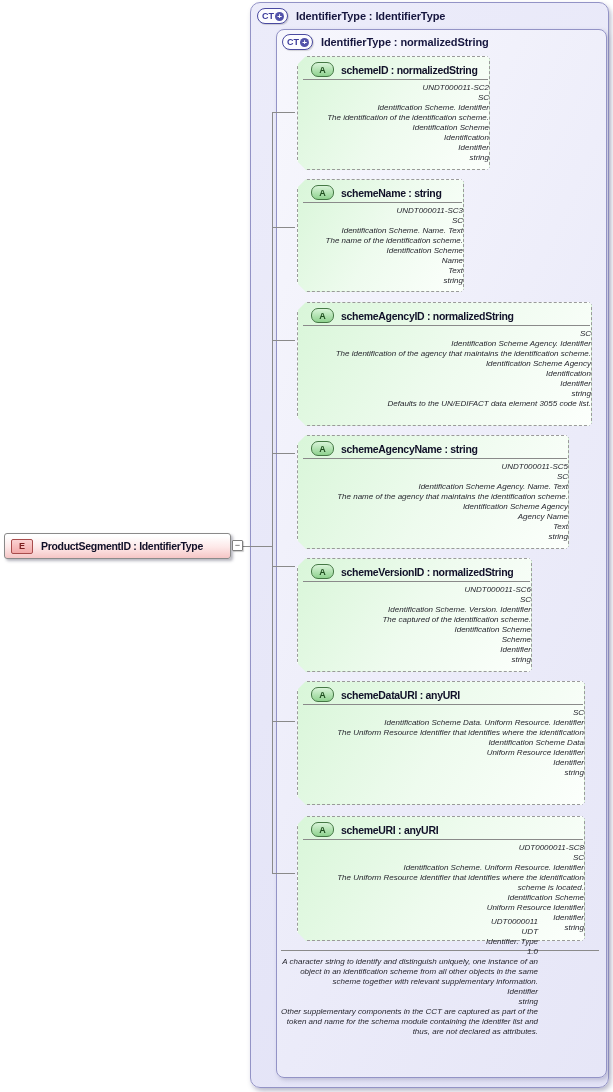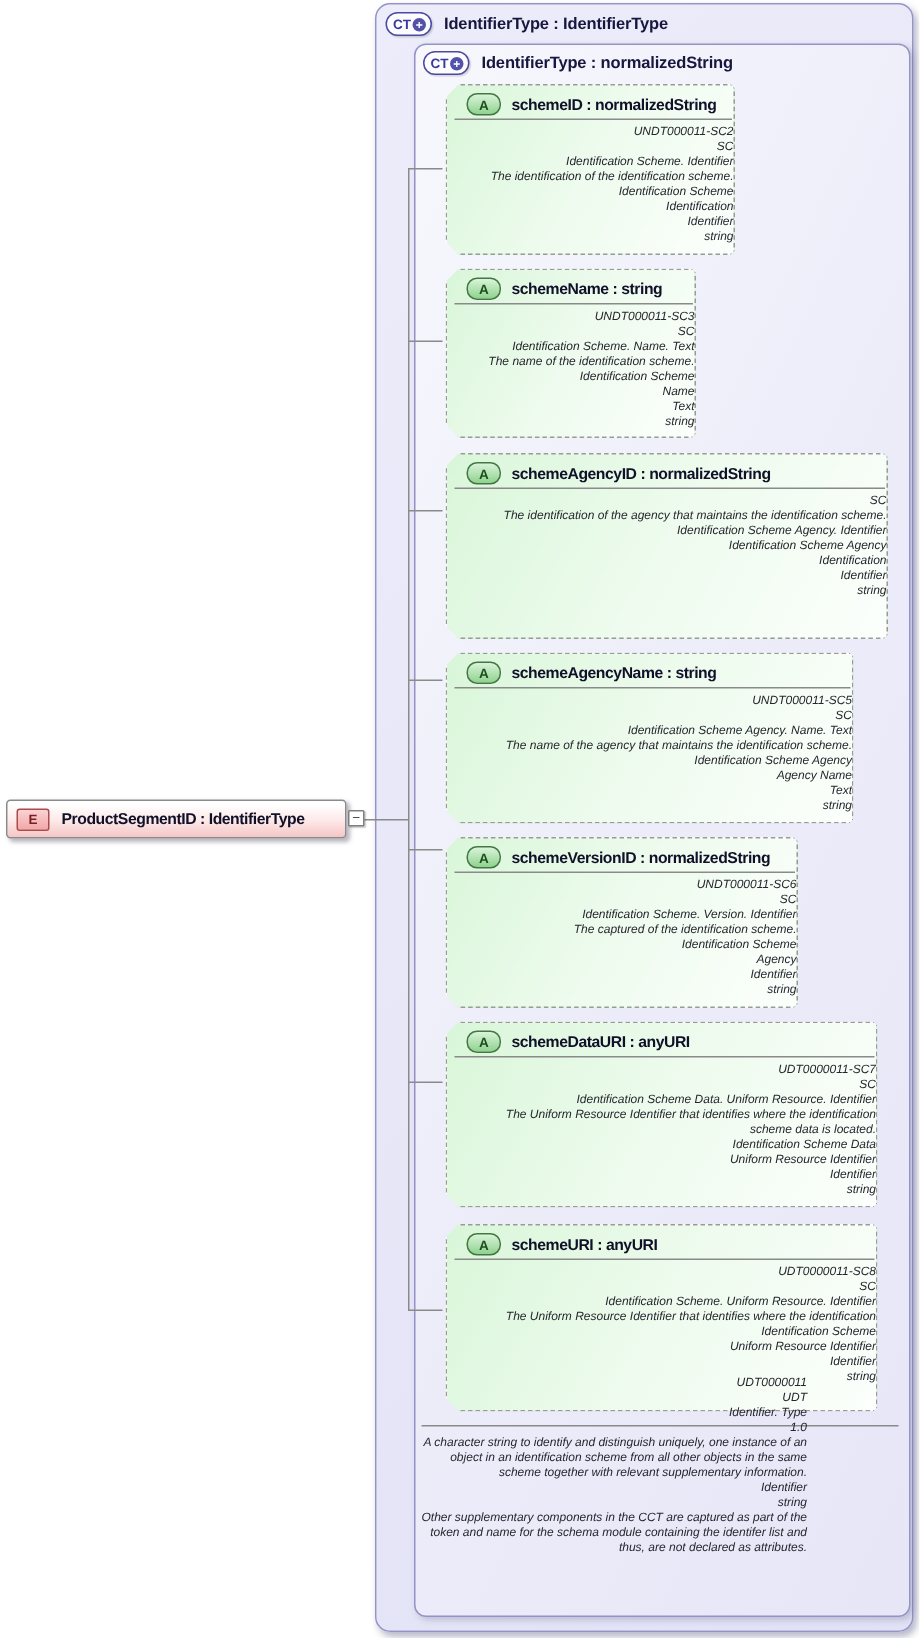--- a/index.html
+++ b/index.html
@@ -150,26 +150,27 @@
       </div>
 
       <div class="attr-box" style="left:20px; top:272px; width:295px; height:124px;">
         <div class="attr-header">
           <span class="a-icon">A</span>
           <span class="attr-title">schemeAgencyID : normalizedString</span>
         </div>
         <div class="attr-sep"></div>
         <div class="ann attr-ann">
             <div>SC</div>
+            <div>Identification Scheme Agency. Identifier</div>
             <div>The identification of the agency that maintains the identification scheme.</div>
-            <div>Identification Scheme Agency. Identifier</div>
             <div>Identification Scheme Agency</div>
             <div>Identification</div>
             <div>Identifier</div>
             <div>string</div>
+            <div>Defaults to the UN/EDIFACT data element 3055 code list.</div>
           </div>
       </div>
 
       <div class="attr-box" style="left:20px; top:405px; width:272px; height:114px;">
         <div class="attr-header">
           <span class="a-icon">A</span>
           <span class="attr-title">schemeAgencyName : string</span>
         </div>
         <div class="attr-sep"></div>
         <div class="ann attr-ann">
@@ -189,56 +190,55 @@
           <span class="a-icon">A</span>
           <span class="attr-title">schemeVersionID : normalizedString</span>
         </div>
         <div class="attr-sep"></div>
         <div class="ann attr-ann">
             <div>UNDT000011-SC6</div>
             <div>SC</div>
             <div>Identification Scheme. Version. Identifier</div>
             <div>The captured of the identification scheme.</div>
             <div>Identification Scheme</div>
-            <div>Agency</div>
+            <div>Scheme</div>
             <div>Identifier</div>
             <div>string</div>
           </div>
       </div>
 
       <div class="attr-box" style="left:20px; top:651px; width:288px; height:124px;">
         <div class="attr-header">
           <span class="a-icon">A</span>
           <span class="attr-title">schemeDataURI : anyURI</span>
         </div>
         <div class="attr-sep"></div>
         <div class="ann attr-ann">
-            <div>UDT0000011-SC7</div>
             <div>SC</div>
             <div>Identification Scheme Data. Uniform Resource. Identifier</div>
             <div>The Uniform Resource Identifier that identifies where the identification</div>
-            <div>scheme data is located.</div>
             <div>Identification Scheme Data</div>
             <div>Uniform Resource Identifier</div>
             <div>Identifier</div>
             <div>string</div>
           </div>
       </div>
 
       <div class="attr-box" style="left:20px; top:786px; width:288px; height:125px;">
         <div class="attr-header">
           <span class="a-icon">A</span>
           <span class="attr-title">schemeURI : anyURI</span>
         </div>
         <div class="attr-sep"></div>
         <div class="ann attr-ann">
             <div>UDT0000011-SC8</div>
             <div>SC</div>
             <div>Identification Scheme. Uniform Resource. Identifier</div>
             <div>The Uniform Resource Identifier that identifies where the identification</div>
+            <div>scheme is located.</div>
             <div>Identification Scheme</div>
             <div>Uniform Resource Identifier</div>
             <div>Identifier</div>
             <div>string</div>
           </div>
       </div>
 
       <div class="type-sep" style="left:4px; top:920px; width:318px;"></div>
       <div class="ann type-ann" style="left:4px; top:887px;">
           <div>UDT0000011</div>

